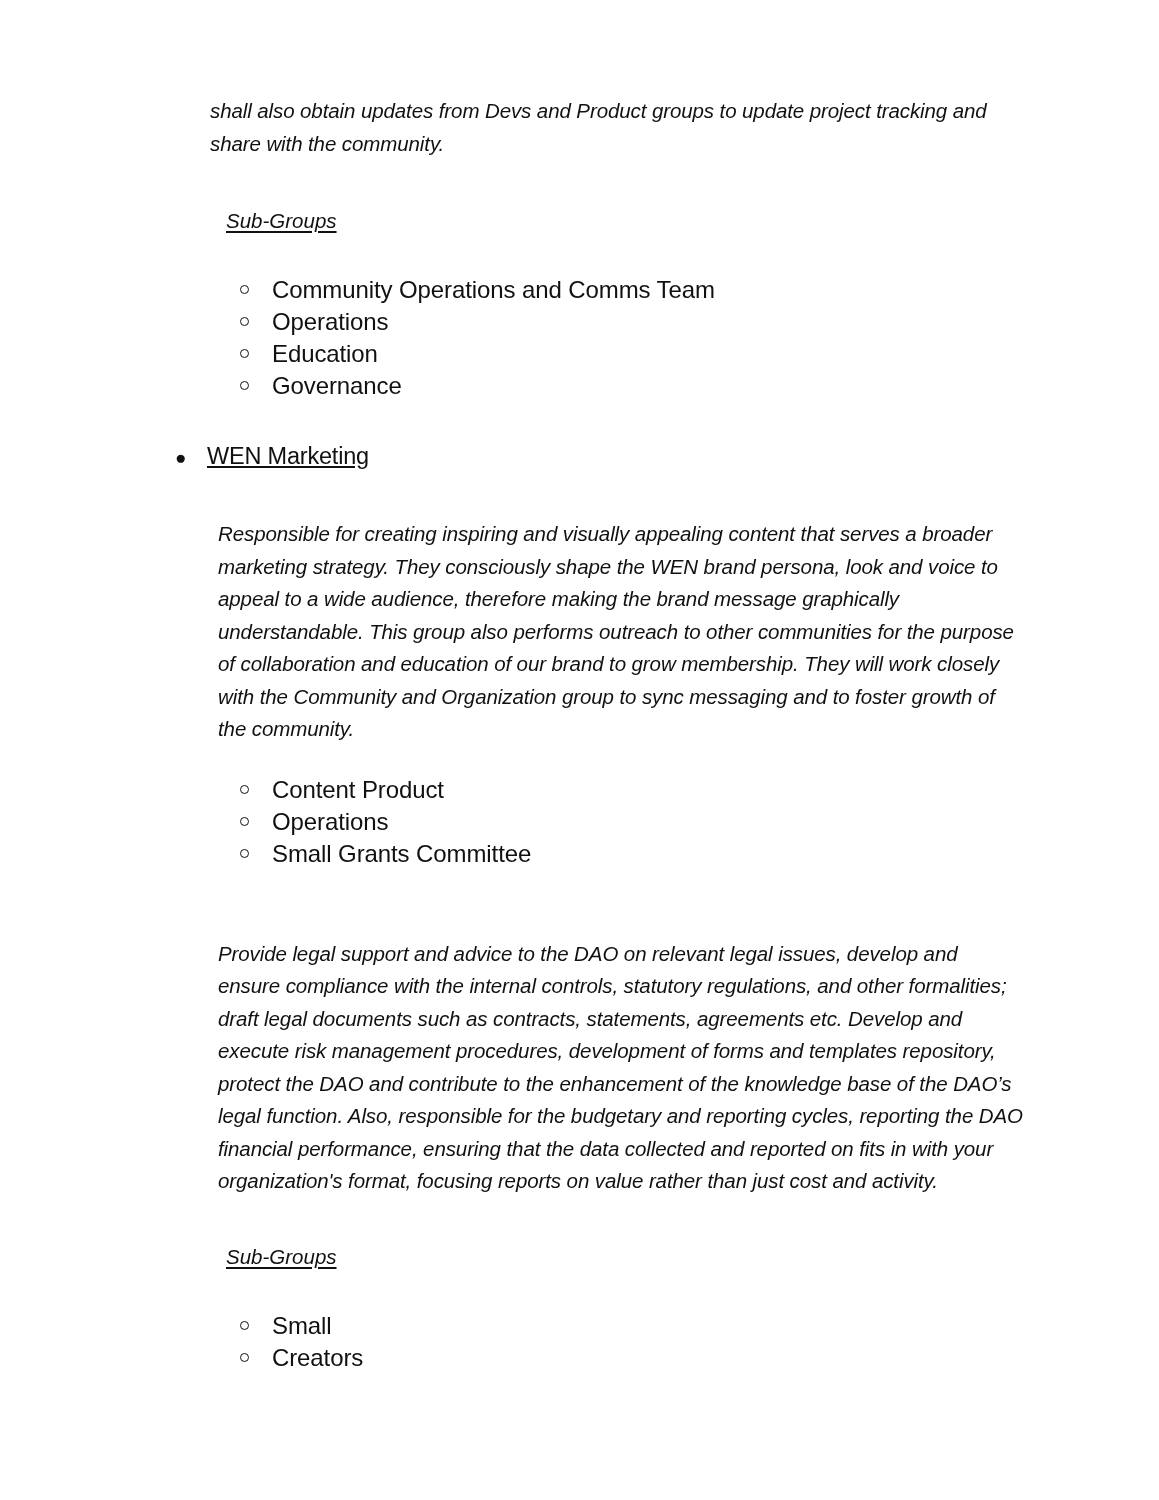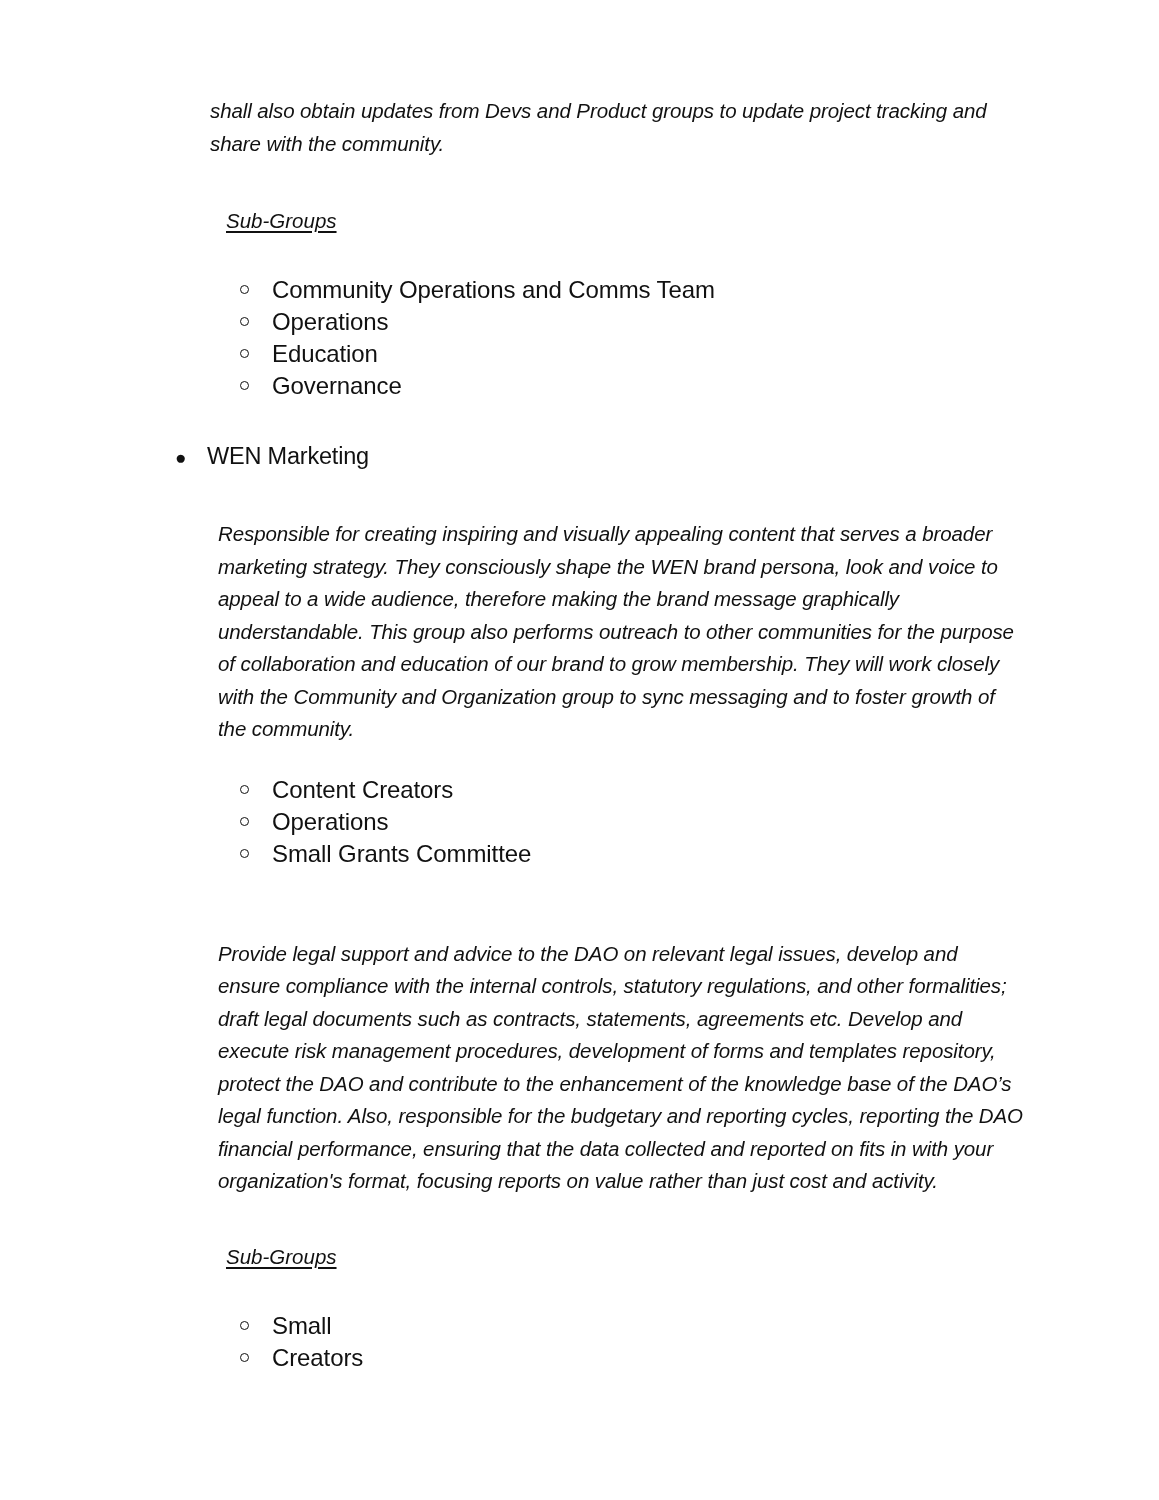--- a/index.html
+++ b/index.html
@@ -62,20 +62,21 @@
   .top-bullet .marker {
     display: inline-block;
     width: 32px;
     font-size: 19px;
     line-height: 32px;
     vertical-align: baseline;
   }
   .top-bullet .label {
     display: inline;
     letter-spacing: -0.2px;
+    text-decoration: underline;
   }
 
   
   .sub-list {
     list-style: none;
     margin: 0;
     padding: 0;
   }
   .sub-list li {
     position: relative;
@@ -145,21 +146,21 @@
 
   <div class="gap-44"></div>
 
   <p class="para indented">Responsible for creating inspiring and visually appealing content that serves a broader marketing strategy. They consciously shape the WEN brand persona, look and voice to appeal to a wide audience, therefore making the brand message graphically understandable. This group also performs outreach to other communities for the purpose of collaboration and education of our brand to grow membership. They will work closely with the Community and Organization group to sync messaging and to foster growth of the community.</p>
 
   <div class="gap-28"></div>
 
   <ul class="sub-list">
     <li>
       <span class="hollow"></span>
-      <span>Content Creators</span>
+      <span>Content Product</span>
     </li>
     <li>
       <span class="hollow"></span>
       <span>Operations</span>
     </li>
     <li>
       <span class="hollow"></span>
       <span>Small Grants Committee</span>
     </li>
   </ul>

